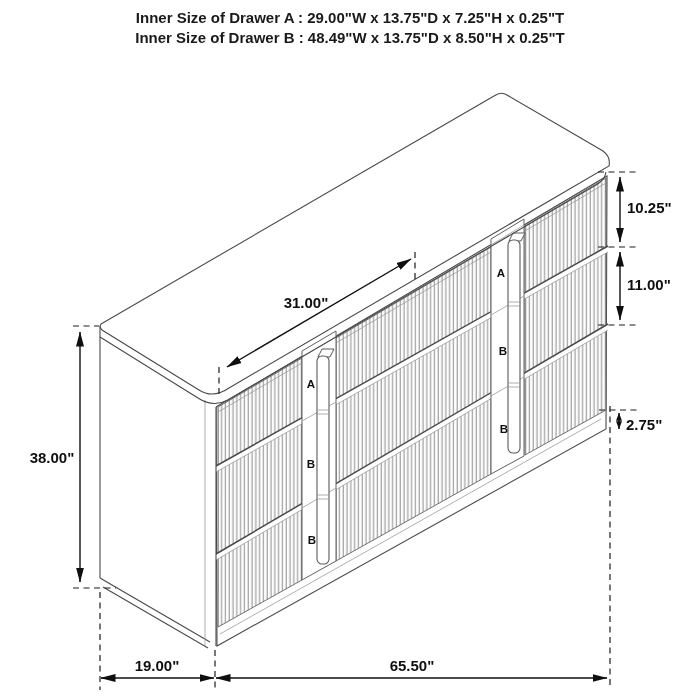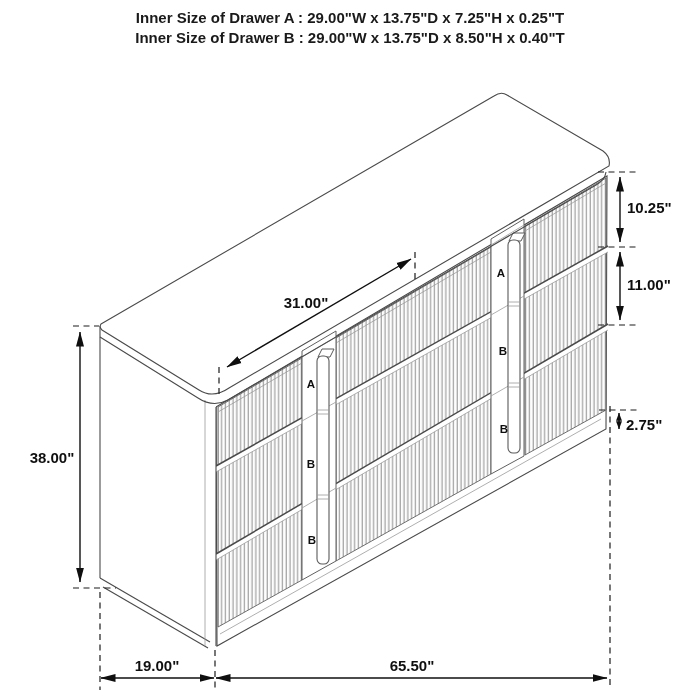--- a/index.html
+++ b/index.html
@@ -18,21 +18,21 @@
   .dash{stroke:#1c1c1c;stroke-width:1.2;fill:none;stroke-dasharray:6 4.5;}
   .fillw{fill:#ffffff;}
 </style>
 </head>
 <body>
 
 <div class="stage">
 
   <div class="header">
     <div>Inner Size of Drawer A : 29.00"W x 13.75"D x 7.25"H x 0.25"T</div>
-    <div>Inner Size of Drawer B : 29.00"W x 13.75"D x 8.50"H x 0.40"T</div>
+    <div>Inner Size of Drawer B : 48.49"W x 13.75"D x 8.50"H x 0.25"T</div>
   </div>
 
   <svg width="700" height="700" viewBox="0 0 700 700">
     <defs>
       <marker id="ah" orient="auto-start-reverse" markerUnits="userSpaceOnUse" markerWidth="15" markerHeight="10" refX="14.5" refY="5">
         <path d="M15,5 L0,1 L0,9 Z" fill="#0f0f0f"></path>
       </marker>
       <marker id="ahs" orient="auto-start-reverse" markerUnits="userSpaceOnUse" markerWidth="8" markerHeight="7" refX="7.8" refY="3.5">
         <path d="M8,3.5 L0,0.5 L0,6.5 Z" fill="#0f0f0f"></path>
       </marker>

